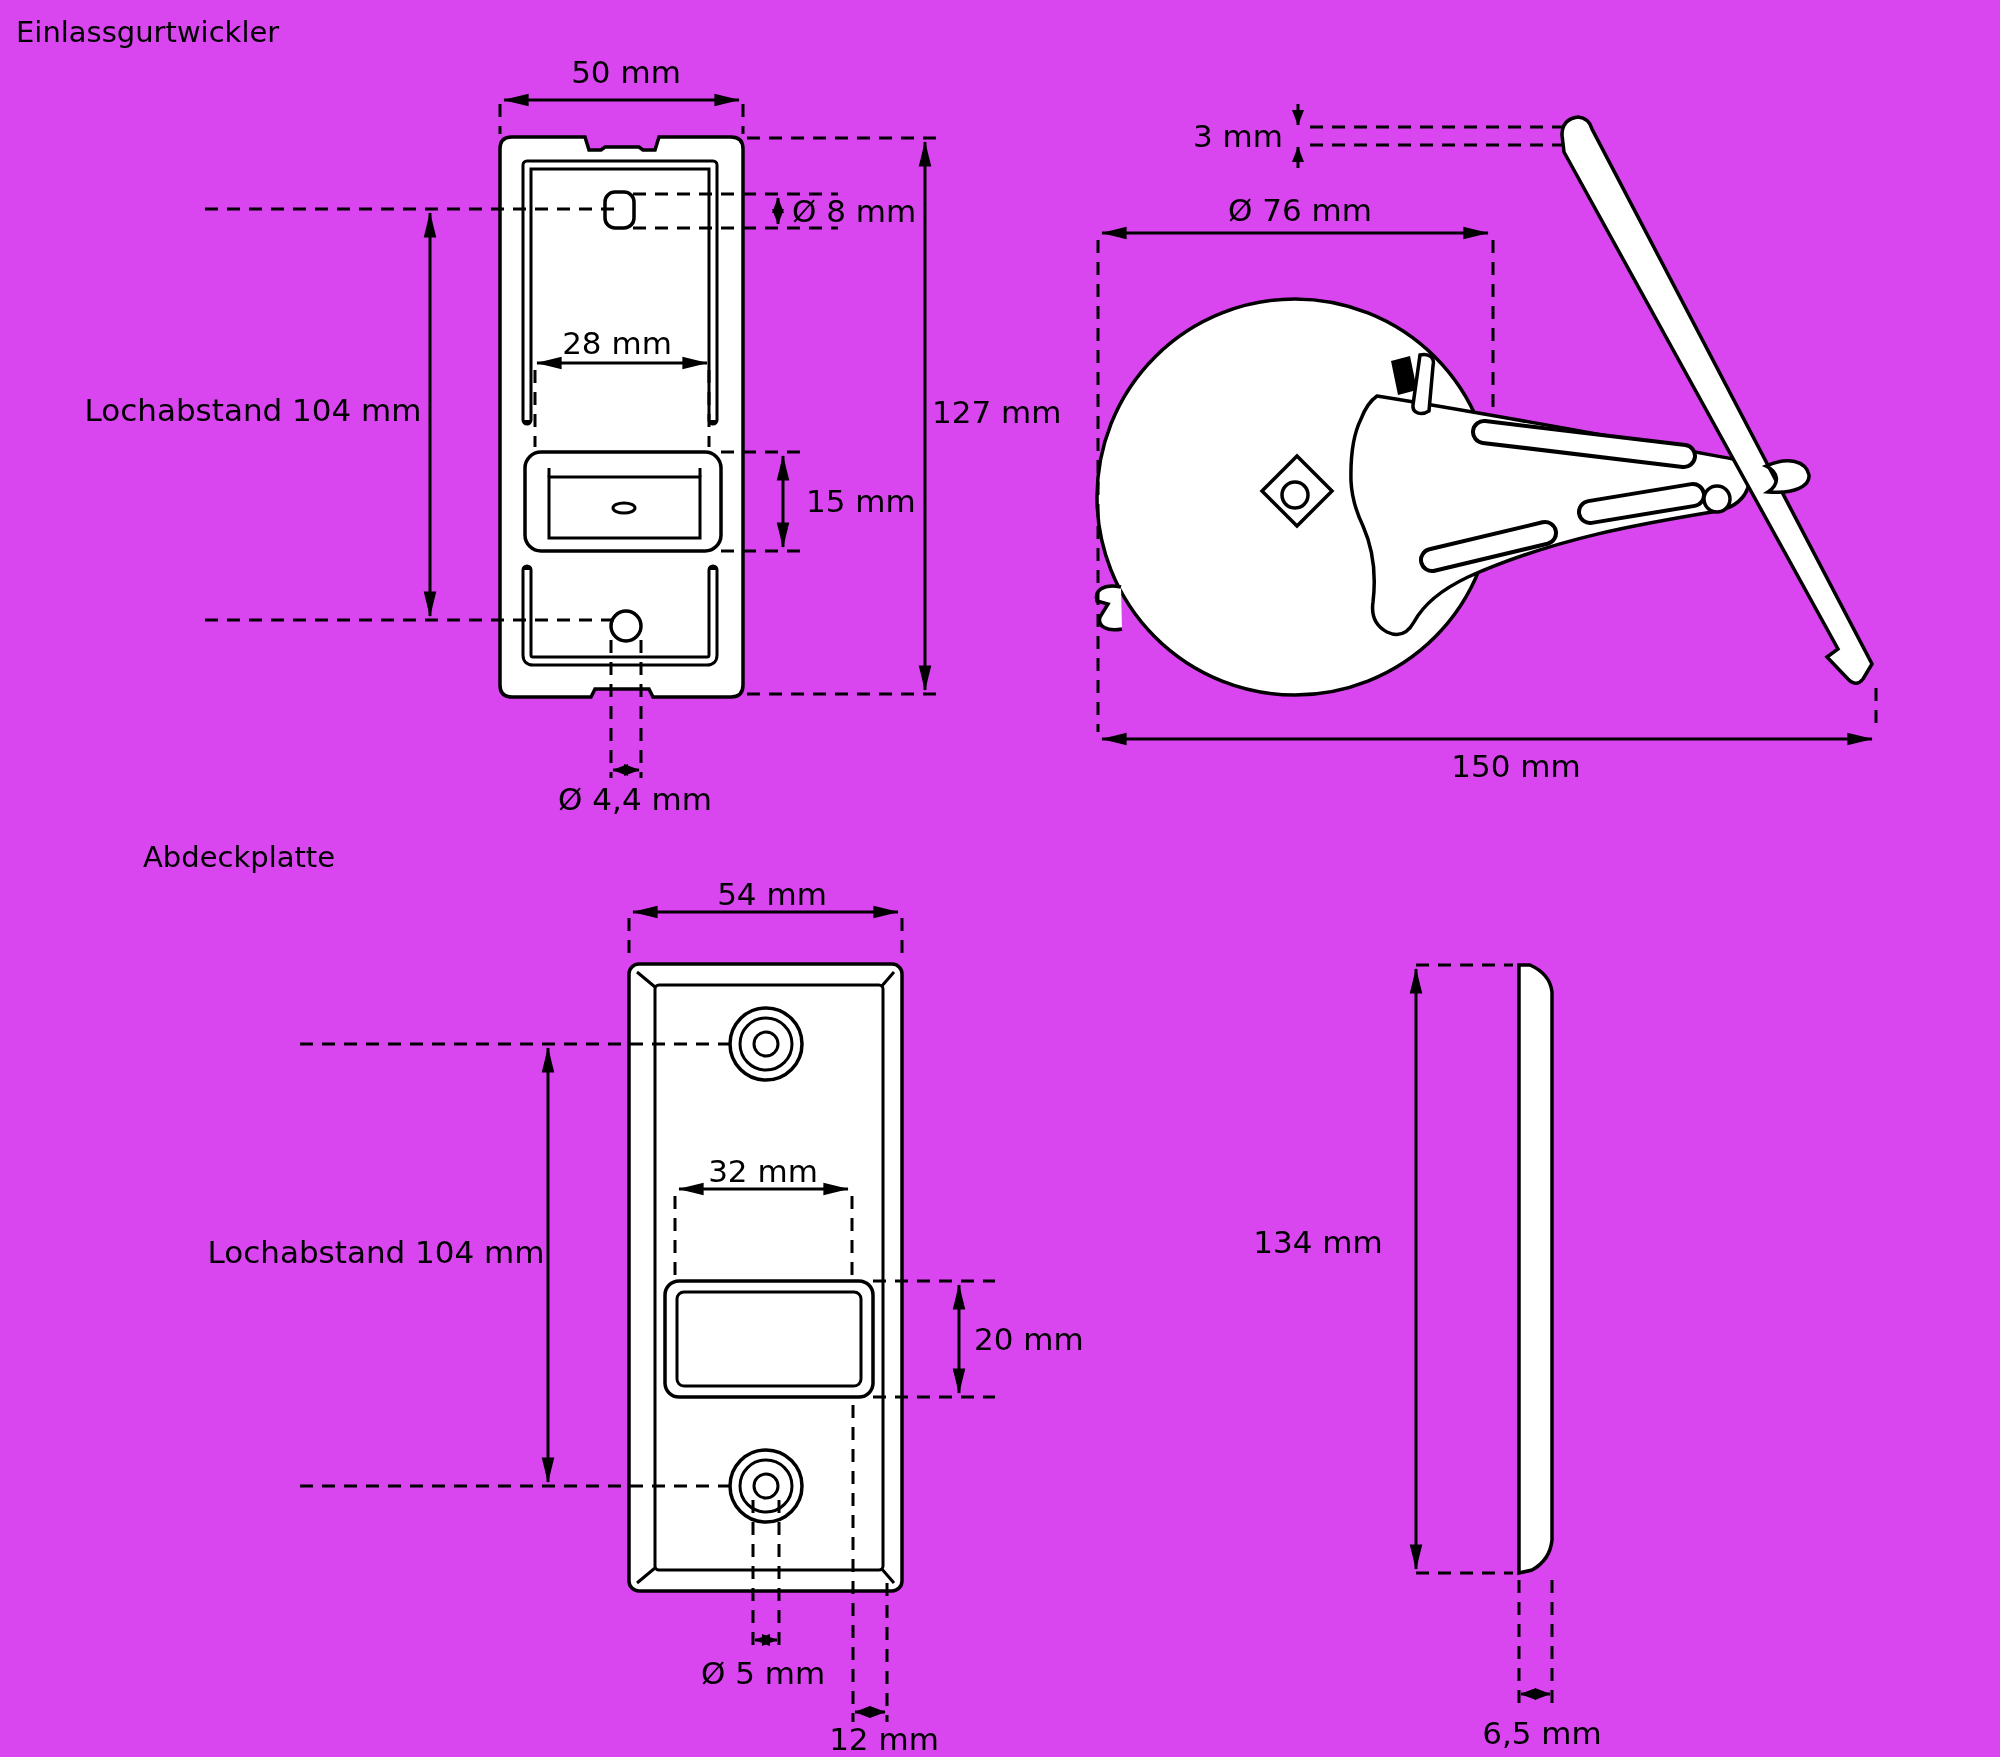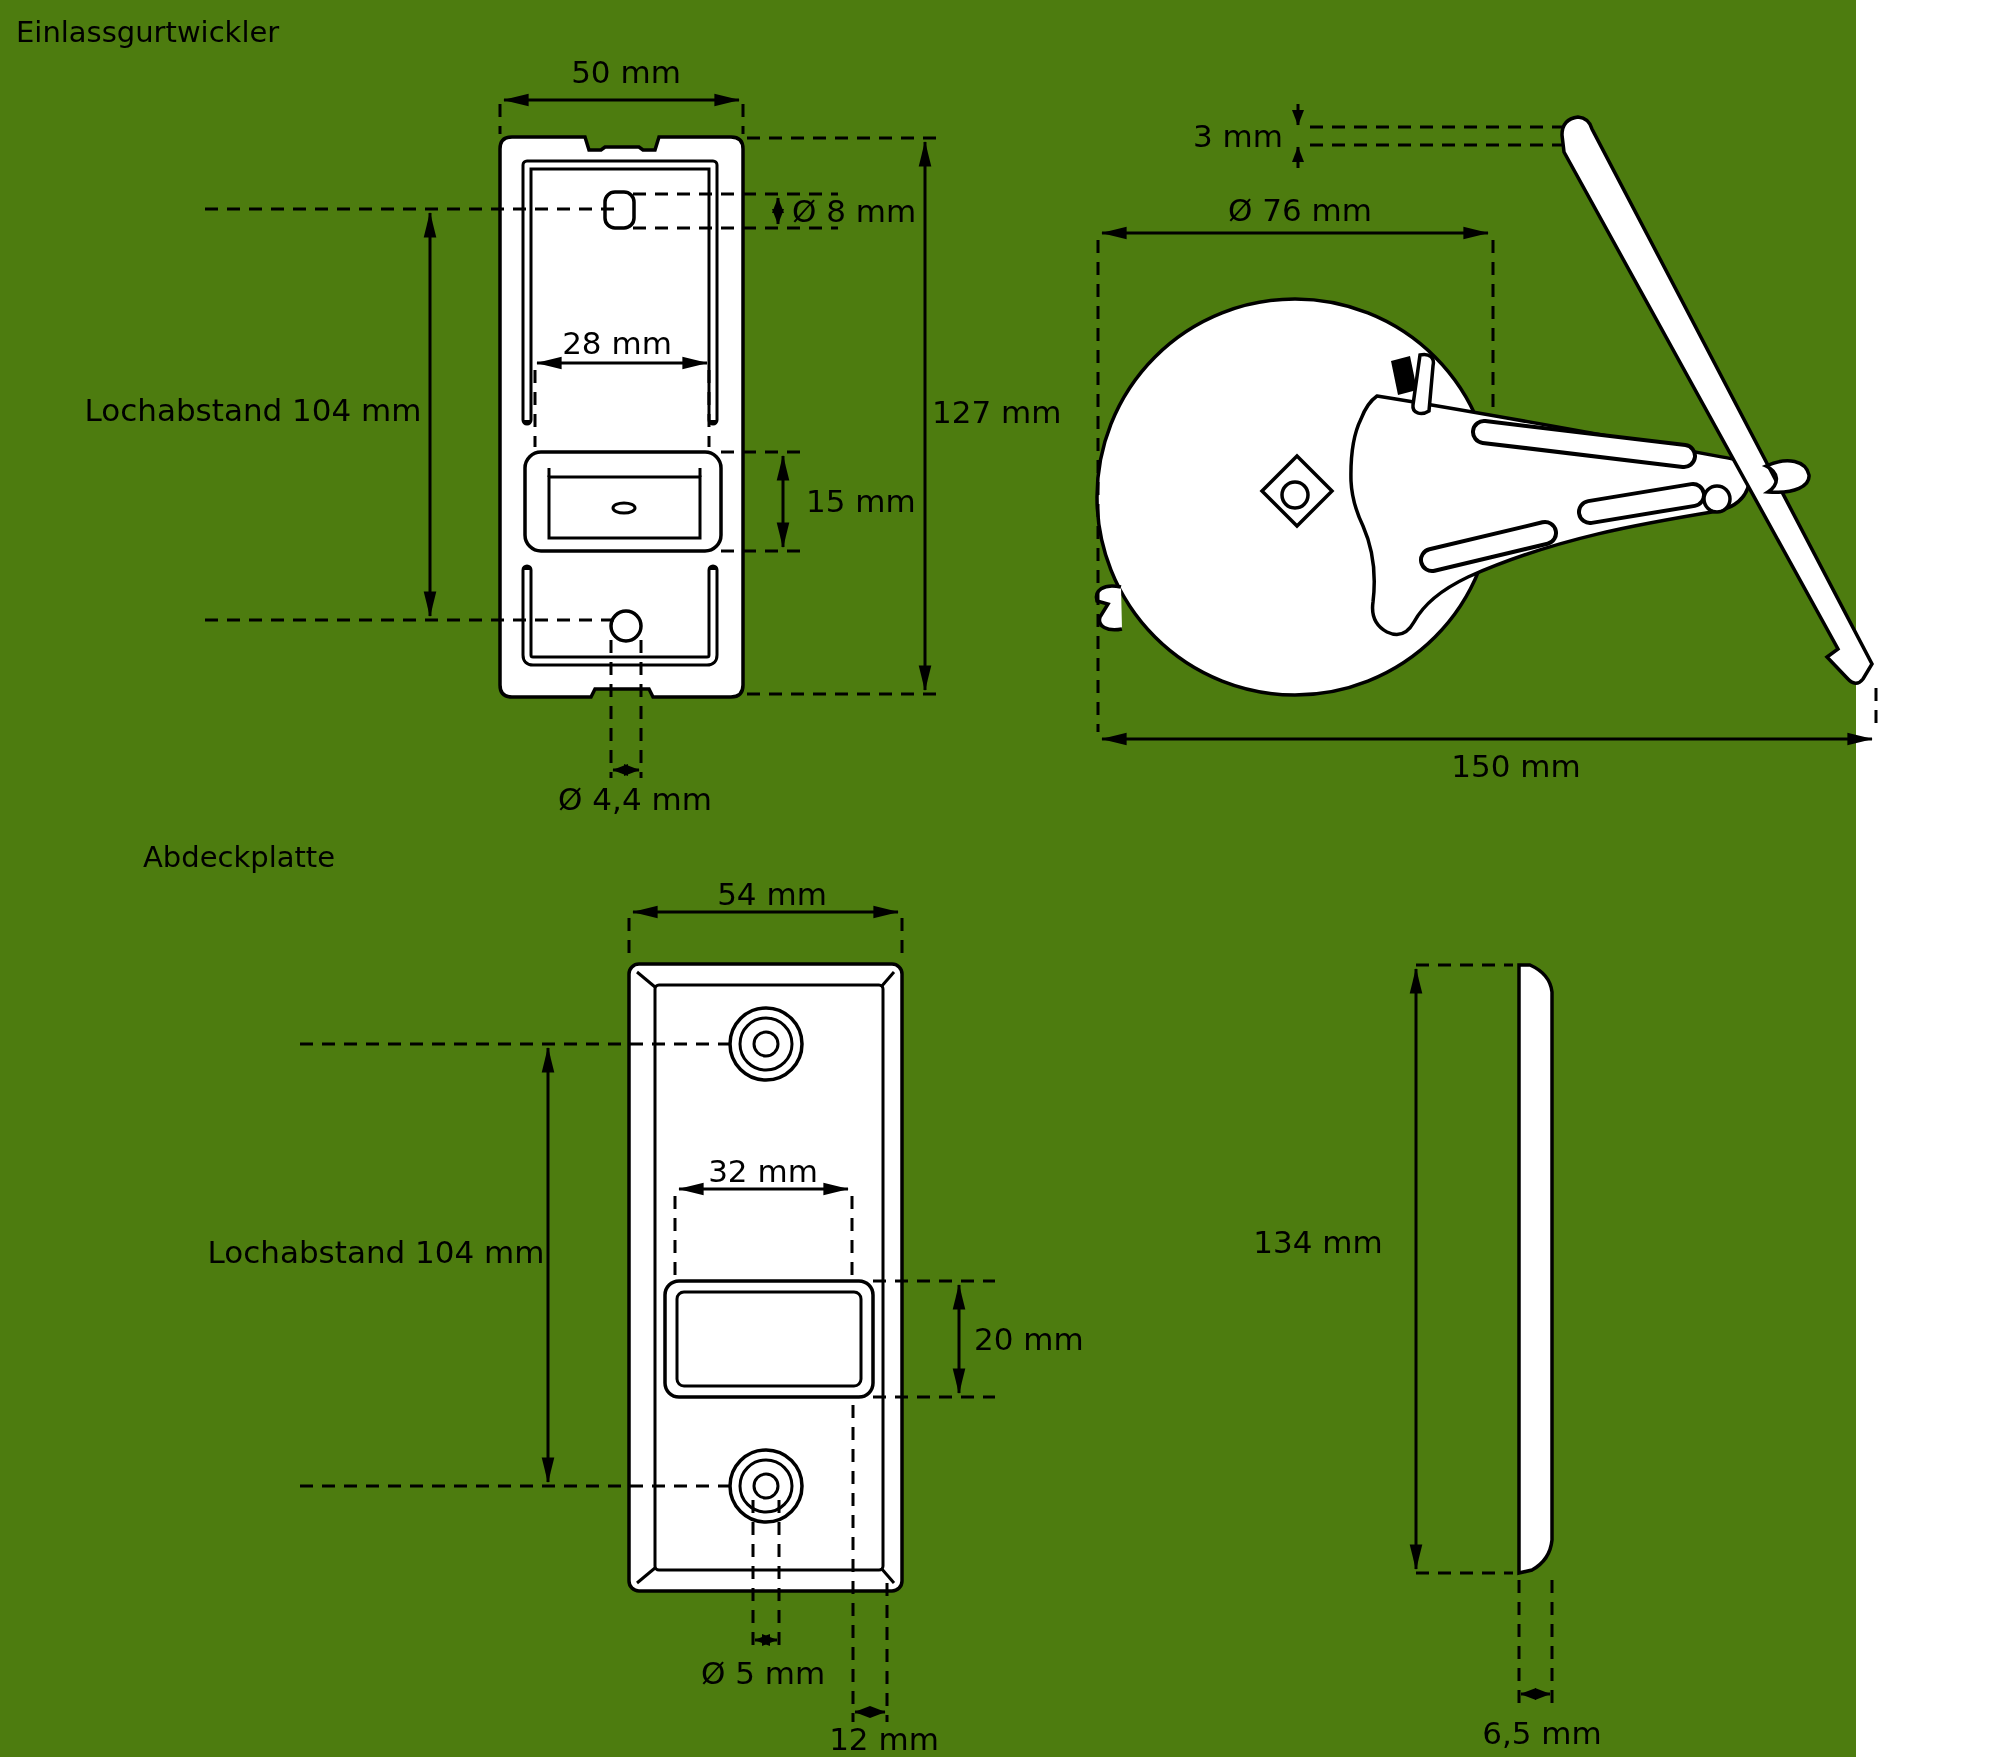--- a/index.html
+++ b/index.html
@@ -1,16 +1,16 @@
 <!DOCTYPE html>
 <html><head>
 <meta charset="utf-8">
 <style>
   html,body{margin:0;padding:0;background:#ffffff;}
-  .canvas{position:relative;width:1856px;height:1757px;background:#4d7c0f;
+  .canvas{position:relative;width:2000px;height:1757px;background:#d946ef;
           font-family:"DejaVu Sans","Liberation Sans",sans-serif;text-align:right;}
   svg{display:block;}
   text{fill:#000000;font-family:"DejaVu Sans","Liberation Sans",sans-serif;}
   .dim{font-size:31px;}
   .ttl{font-size:29px;}
   .lnf{stroke:#000;stroke-width:3.5;fill:#fff;}
   .thin{stroke:#000;stroke-width:3;fill:none;}
   .dash{stroke:#000;stroke-width:3;fill:none;stroke-dasharray:13 9;}
   .dimln{stroke:#000;stroke-width:3;fill:none;}
   .slotB{stroke:#000;stroke-width:26;stroke-linecap:round;fill:none;}

